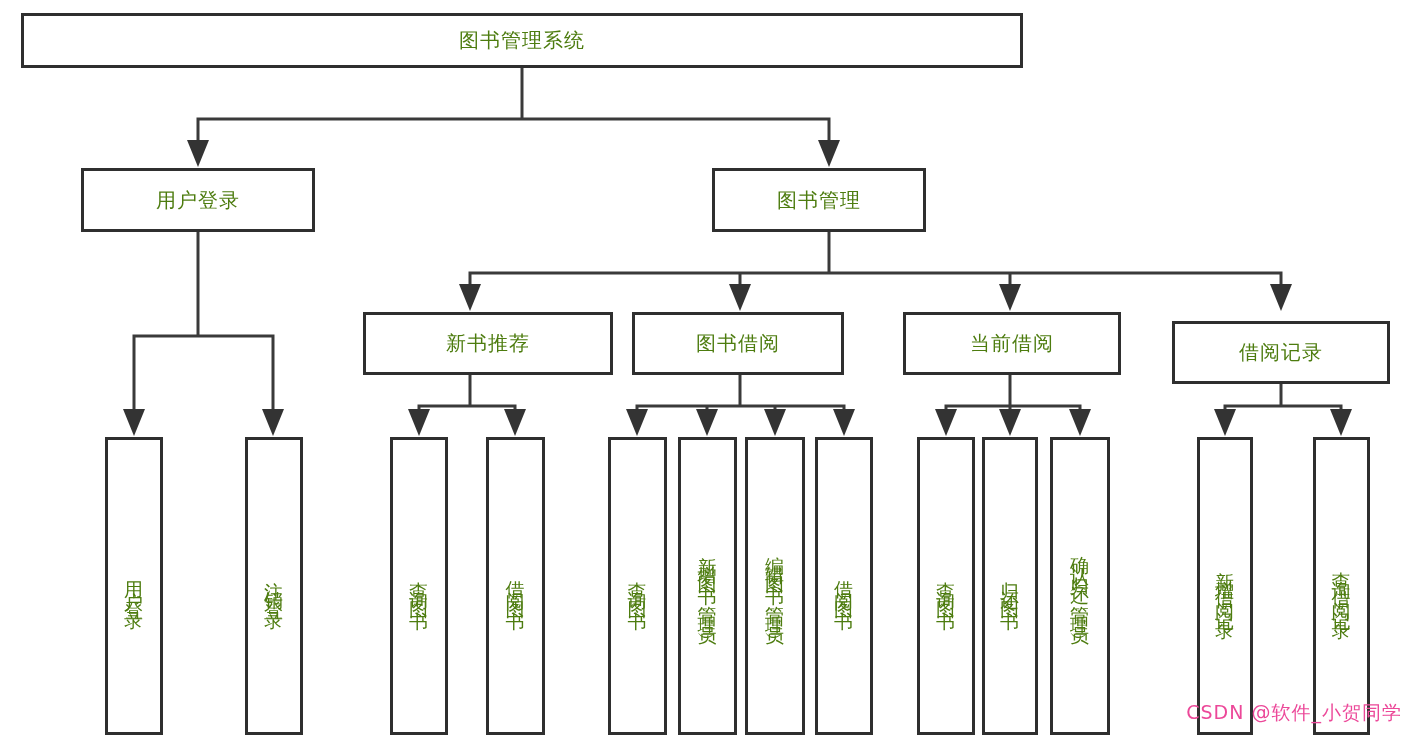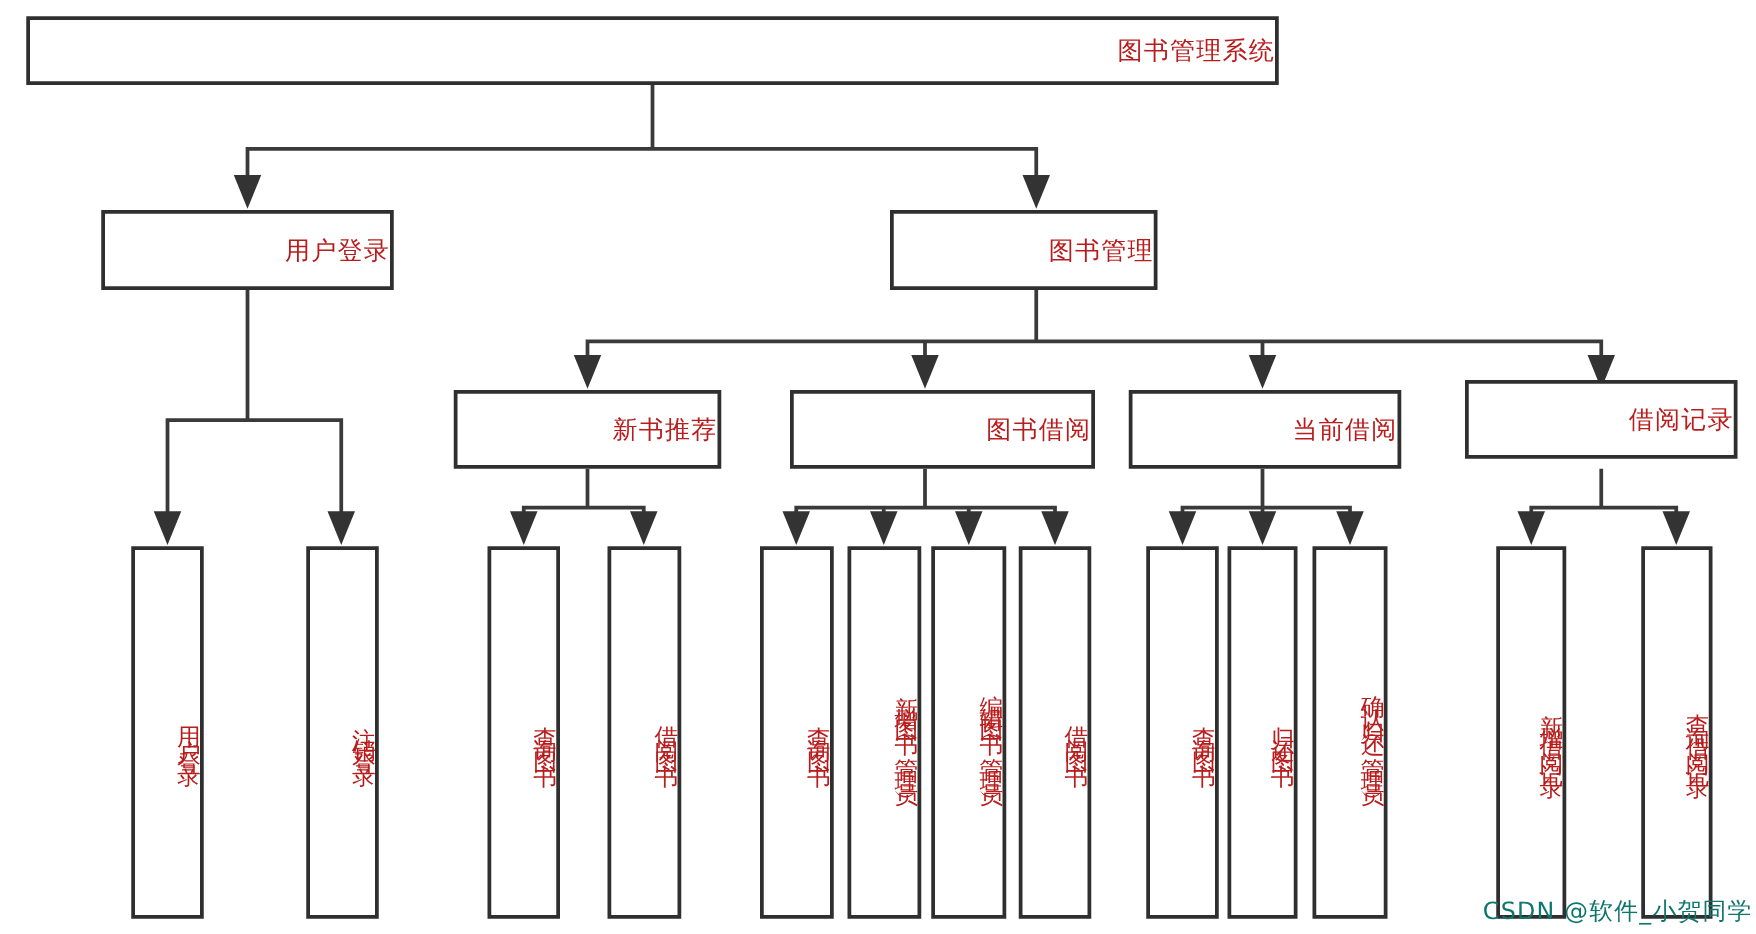--- a/index.html
+++ b/index.html
@@ -17,43 +17,43 @@
     left: 0; top: 0;
     width: 1405px; height: 747px;
     z-index: 1;
   }
   .box {
     position: absolute;
     background: #ffffff;
     border: 3px solid #2f2f2f;
     display: flex;
     align-items: center;
-    justify-content: flex-end;
+    justify-content: center;
     z-index: 2;
-    color: #b91c1c;
+    color: #4d7c0f;
   }
   .box.h span {
     font-size: 20px;
     letter-spacing: 1px;
     white-space: nowrap;
   }
   .box.v { top: 437px; height: 298px; }
   .box.v span {
     writing-mode: vertical-rl;
     text-orientation: mixed;
     font-size: 19px;
     letter-spacing: 10px;
     line-height: 1;
   }
   .watermark {
     position: absolute;
     right: 3px;
-    bottom: 5px;
+    bottom: 21px;
     font-size: 19px;
-    color: #0f766e;
+    color: #ec4899;
     letter-spacing: 1px;
     z-index: 3;
     white-space: nowrap;
   }
 </style>
 </head>
 <body>
 
 <div class="canvas">
 
@@ -111,30 +111,30 @@
     <span>图书管理系统</span>
   </div>
 
   <div class="box h" style="left:81px;top:168px;width:234px;height:64px">
     <span>用户登录</span>
   </div>
   <div class="box h" style="left:712px;top:168px;width:214px;height:64px">
     <span>图书管理</span>
   </div>
 
-  <div class="box h" style="left:363px;top:312px;width:214px;height:63px">
+  <div class="box h" style="left:363px;top:312px;width:250px;height:63px">
     <span>新书推荐</span>
   </div>
-  <div class="box h" style="left:632px;top:312px;width:244px;height:63px">
+  <div class="box h" style="left:632px;top:312px;width:212px;height:63px">
     <span>图书借阅</span>
   </div>
   <div class="box h" style="left:903px;top:312px;width:218px;height:63px">
     <span>当前借阅</span>
   </div>
-  <div class="box h" style="left:1172px;top:304px;width:218px;height:63px">
+  <div class="box h" style="left:1172px;top:321px;width:218px;height:63px">
     <span>借阅记录</span>
   </div>
 
   <div class="box v" style="left:105px;width:58px">
     <span>用户登录</span>
   </div>
   <div class="box v" style="left:245px;width:58px">
     <span>注销登录</span>
   </div>
 

